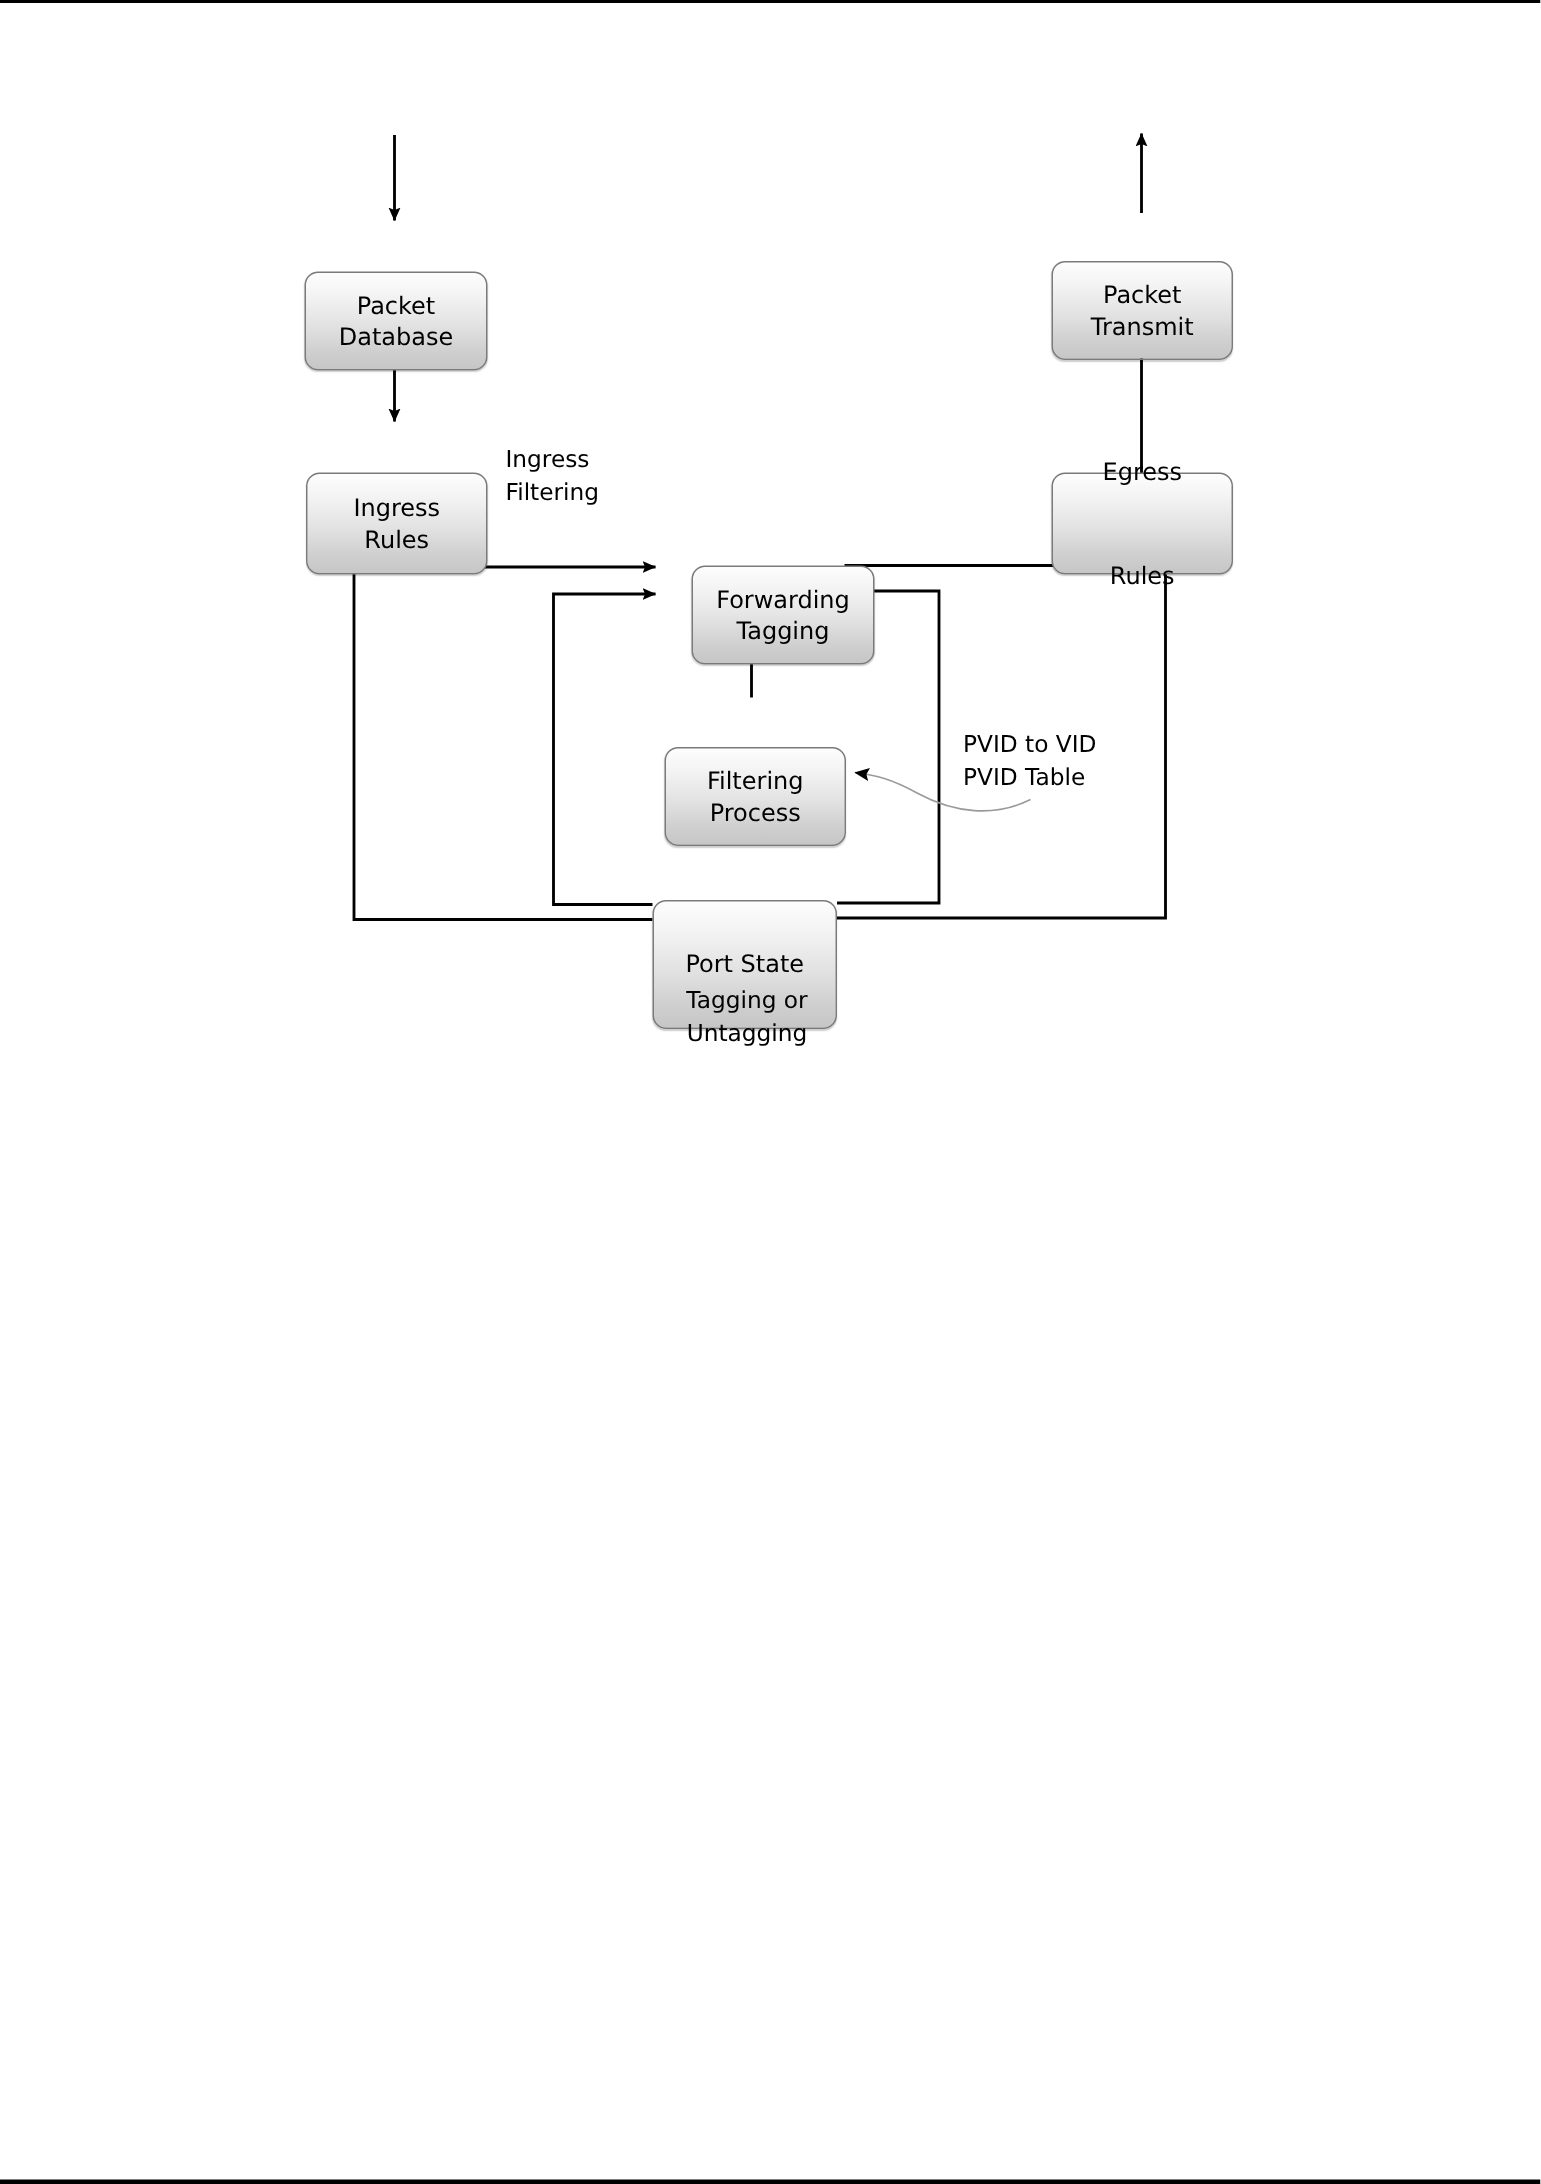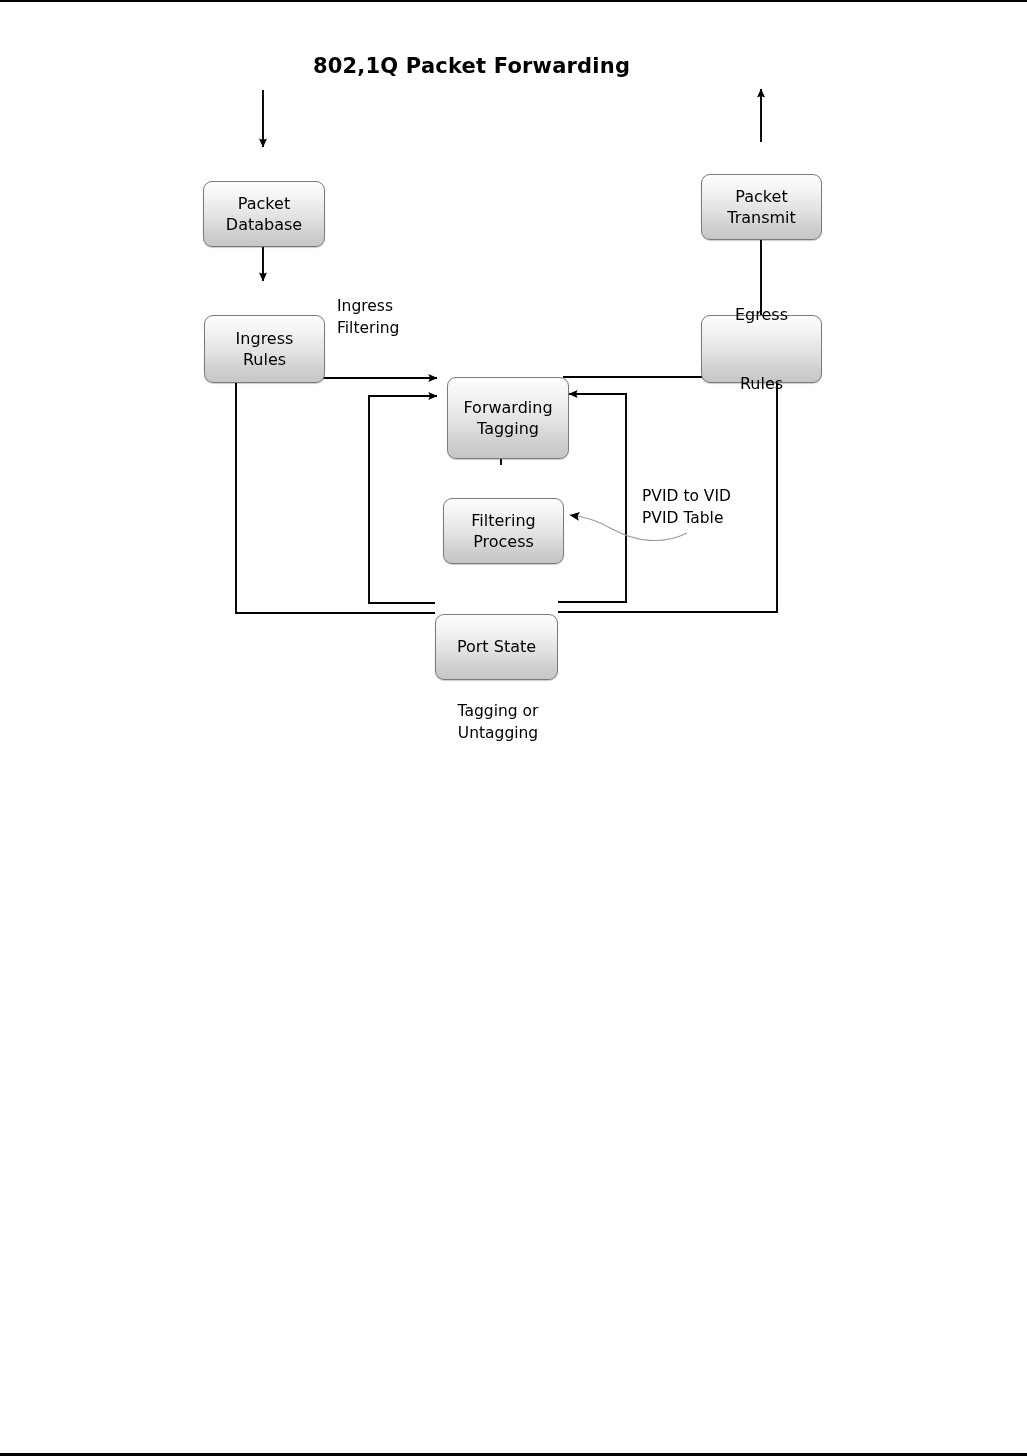--- a/index.html
+++ b/index.html
@@ -86,23 +86,20 @@
   }
   .free-label span { display: block; }
   .lbl-center { text-align: center; }
 </style>
 </head>
 <body>
 
 <div id="page">
   <div id="diagram">
 
-    <div class="title">
-      <span class="title-inner">802,1Q Packet Forwarding</span>
-    </div>
 
     <svg id="svg-layer" viewBox="0 0 1027 1456" xmlns="http://www.w3.org/2000/svg">
       <defs>
         <marker id="arrowBlack" markerWidth="10" markerHeight="10" refX="8.6" refY="4" orient="auto" markerUnits="userSpaceOnUse">
           <path d="M0,0 L9,4 L0,8 L1.6,4 z" fill="#000000"></path>
         </marker>
         <marker id="arrowBlackSm" markerWidth="11" markerHeight="11" refX="9.5" refY="4.4" orient="auto" markerUnits="userSpaceOnUse">
           <path d="M0,0 L10,4.4 L0,8.8 L1.8,4.4 z" fill="#000000"></path>
         </marker>
       </defs>
@@ -138,31 +135,31 @@
     <div class="node" style="left:203px; top:147px; width:122px; height:66px;">
       <span class="line1">Packet</span>
       <span class="line2">Database</span>
     </div>
 
     <div class="node" style="left:204px; top:281px; width:121px; height:68px;">
       <span class="line1">Ingress</span>
       <span class="line2">Rules</span>
     </div>
 
-    <div class="node" style="left:447px; top:343px; width:122px; height:82px;">
+    <div class="node" style="left:461px; top:343px; width:122px; height:66px;">
       <span class="line1">Forwarding</span>
       <span class="line2">Tagging</span>
     </div>
 
     <div class="node" style="left:443px; top:464px; width:121px; height:66px;">
       <span class="line1">Filtering</span>
       <span class="line2">Process</span>
     </div>
 
-    <div class="node" style="left:435px; top:580px; width:123px; height:66px;">
+    <div class="node" style="left:435px; top:566px; width:123px; height:86px;">
       <span class="line1">Port State</span>
     </div>
 
     <div class="node" style="left:701px; top:281px; width:121px; height:68px;gap:48px;">
       <span class="line1">Egress</span>
       <span class="line2">Rules</span>
     </div>
 
     <div class="node" style="left:701px; top:140px; width:121px; height:66px;">
       <span class="line1">Packet</span>
@@ -172,19 +169,19 @@
     <div class="free-label" style="left:337px; top:293px;">
       <span>Ingress</span>
       <span>Filtering</span>
     </div>
 
     <div class="free-label" style="left:642px; top:483px;">
       <span>PVID to VID</span>
       <span>PVID Table</span>
     </div>
 
-    <div class="free-label lbl-center" style="left:452px; top:654px; width:92px;margin-top:44px;">
+    <div class="free-label lbl-center" style="left:452px; top:654px; width:92px;">
       <span>Tagging or</span>
       <span>Untagging</span>
     </div>
 
   </div>
 </div>
 
 </body></html>

